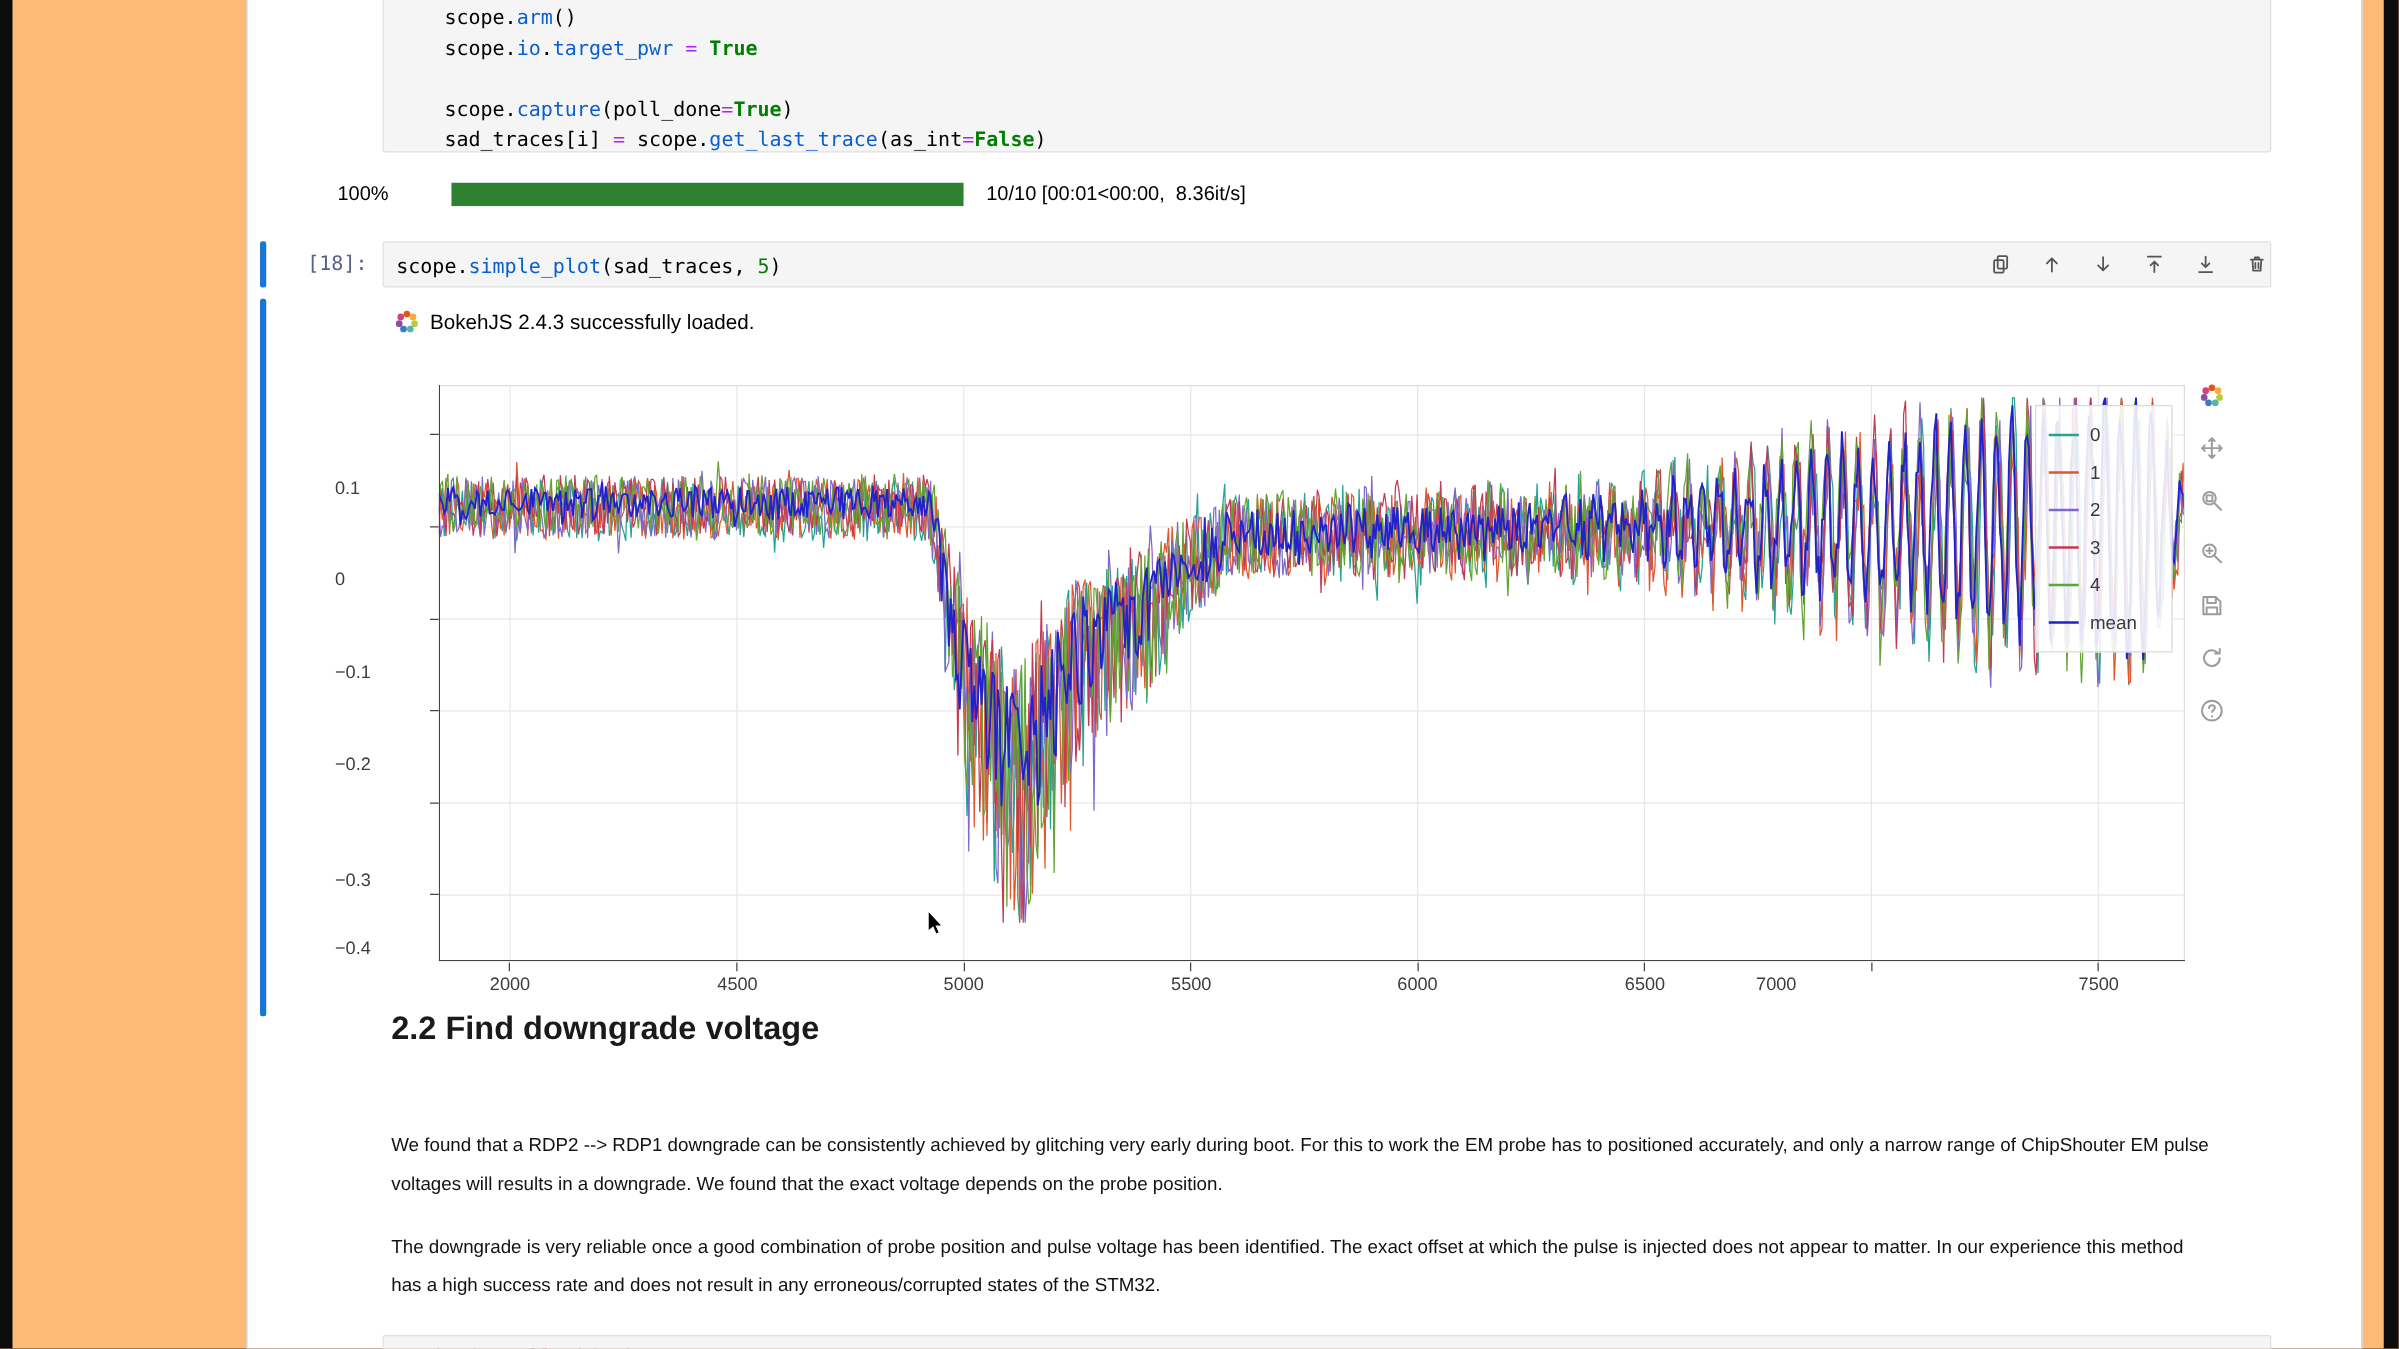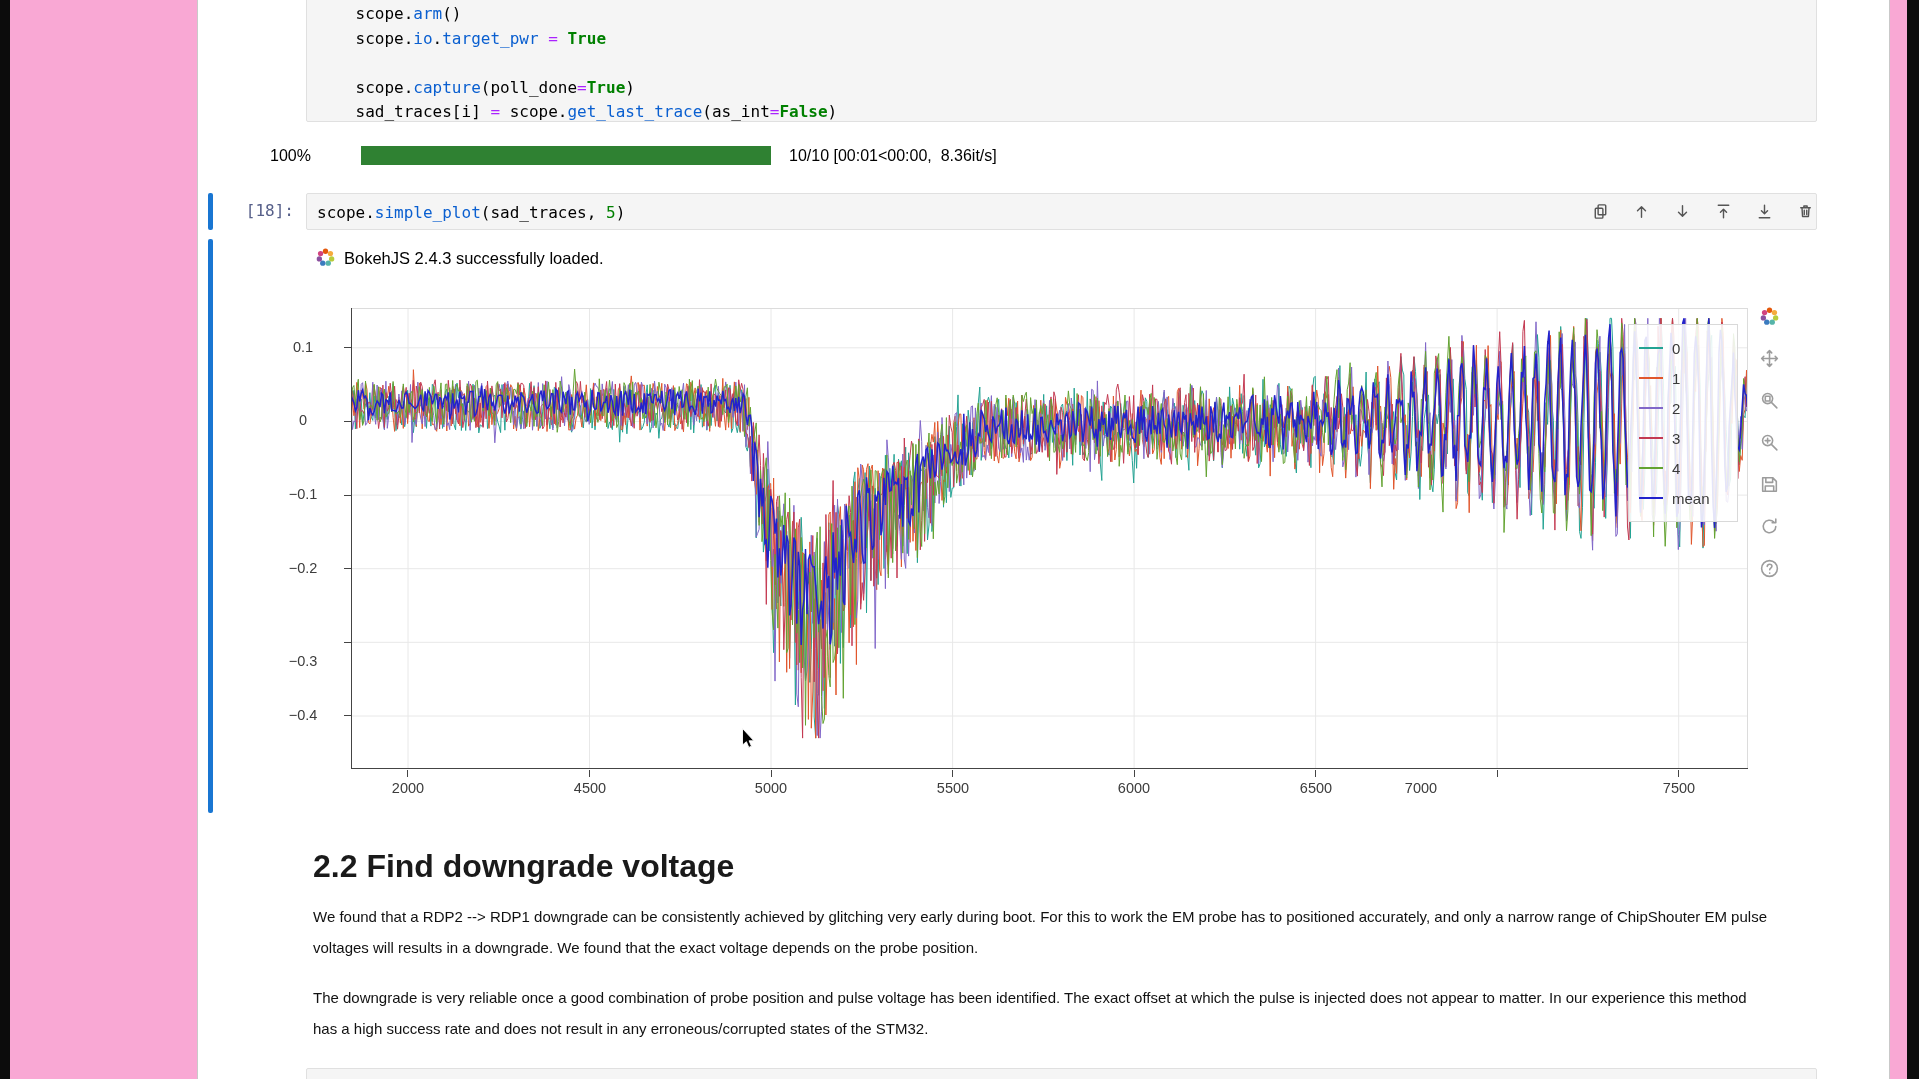--- a/index.html
+++ b/index.html
@@ -1,16 +1,16 @@
 <!DOCTYPE html>
 <html><head>
 <meta charset="utf-8">
 <style>
   html,body{margin:0;padding:0;background:#1a1a1a;}
-  .stage{position:relative;width:1919px;height:1079px;background:#f9a8d4;overflow:hidden;
+  .stage{position:relative;width:1919px;height:1079px;background:#fdba74;overflow:hidden;
          font-family:"Liberation Sans","DejaVu Sans",sans-serif;}
   .edge-strip{position:absolute;top:0;bottom:0;background:#0c0c0c;}
   .edge-strip.left{left:0;width:10px;}
   .edge-strip.right{left:1907px;width:12px;}
   .nb-page{position:absolute;left:197px;top:0;width:1693px;height:1079px;background:#fff;
            border-left:1px solid #c9c9c9;border-right:1px solid #c9c9c9;box-sizing:border-box;}
 
   .cell-input{position:absolute;background:#f5f5f5;border:1px solid #e0e0e0;border-radius:2px;box-sizing:border-box;}
   .top-cell{left:306px;top:-28px;width:1511px;height:150px;}
   .cell18{left:306px;top:193px;width:1511px;height:37px;}
@@ -53,29 +53,29 @@
   .plot{position:absolute;left:351px;top:308px;width:1397px;height:461px;}
   .legend{position:absolute;left:1277px;top:16px;width:110px;background:rgba(255,255,255,0.88);
           border:1px solid #d9d9d9;padding:8px 10px;box-sizing:border-box;}
   .legend-item{display:flex;align-items:center;height:30px;}
   .legend-swatch{display:inline-block;width:24px;height:0;border-top:2.5px solid #000;}
   .legend-label{margin-left:9px;font-size:15px;color:#3a3a3a;}
 
   #axis-layer{position:absolute;left:0;top:0;width:1919px;height:1079px;pointer-events:none;}
   .tickmark{position:absolute;background:#444;}
   .ticklabel{position:absolute;font-size:14.5px;color:#3c3c3c;}
-  .ticklabel.y{width:70px;text-align:center;}
+  .ticklabel.y{width:70px;text-align:left;margin-top:44px;}
   .ticklabel.x{width:70px;text-align:center;}
 
   .bokeh-toolbar{position:absolute;left:1757px;top:306px;display:flex;flex-direction:column;
                  gap:21px;align-items:center;width:24px;}
   .bokeh-toolbar .icon{width:21px;height:21px;color:#9c9c9c;cursor:pointer;}
   .bokeh-logo-tb{width:21px;height:21px;display:inline-block;}
 
-  .md-h2{position:absolute;left:313px;top:848px;margin:0;font-size:32px;font-weight:bold;color:#1a1a1a;}
+  .md-h2{position:absolute;left:313px;top:807px;margin:0;font-size:26px;font-weight:bold;color:#1a1a1a;}
   .md-p{position:absolute;left:313px;width:1462px;margin:0;font-size:15px;line-height:31px;color:#111;}
   .md-p.p1{top:901px;}
   .md-p.p2{top:982px;}
 
   .cursor{position:absolute;left:741px;top:728px;width:18px;height:22px;}
 </style>
 </head>
 <body>
 
 <div class="stage">

